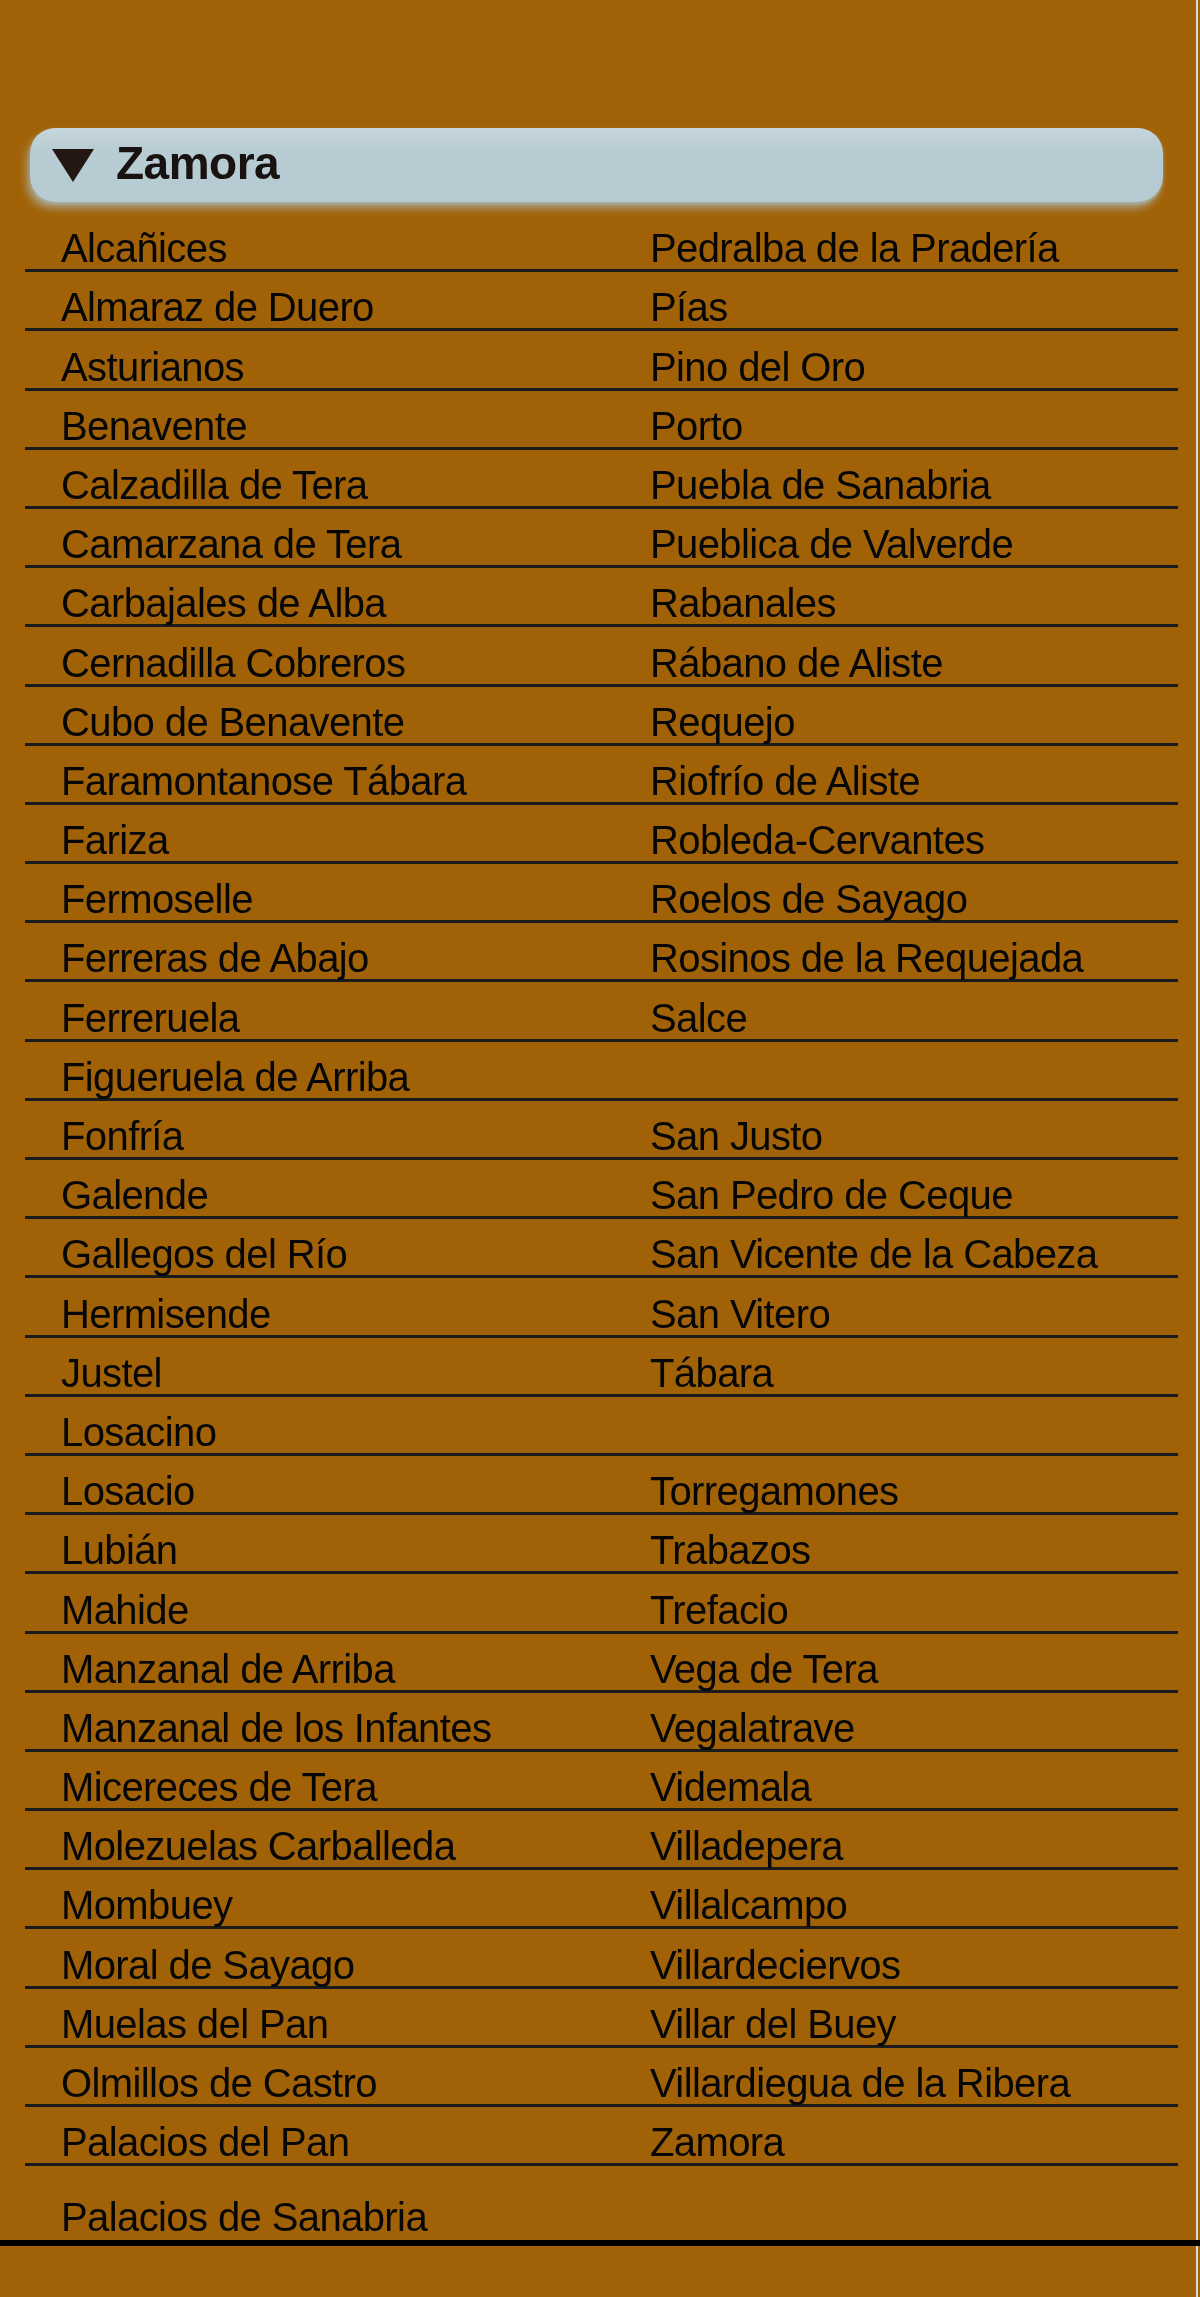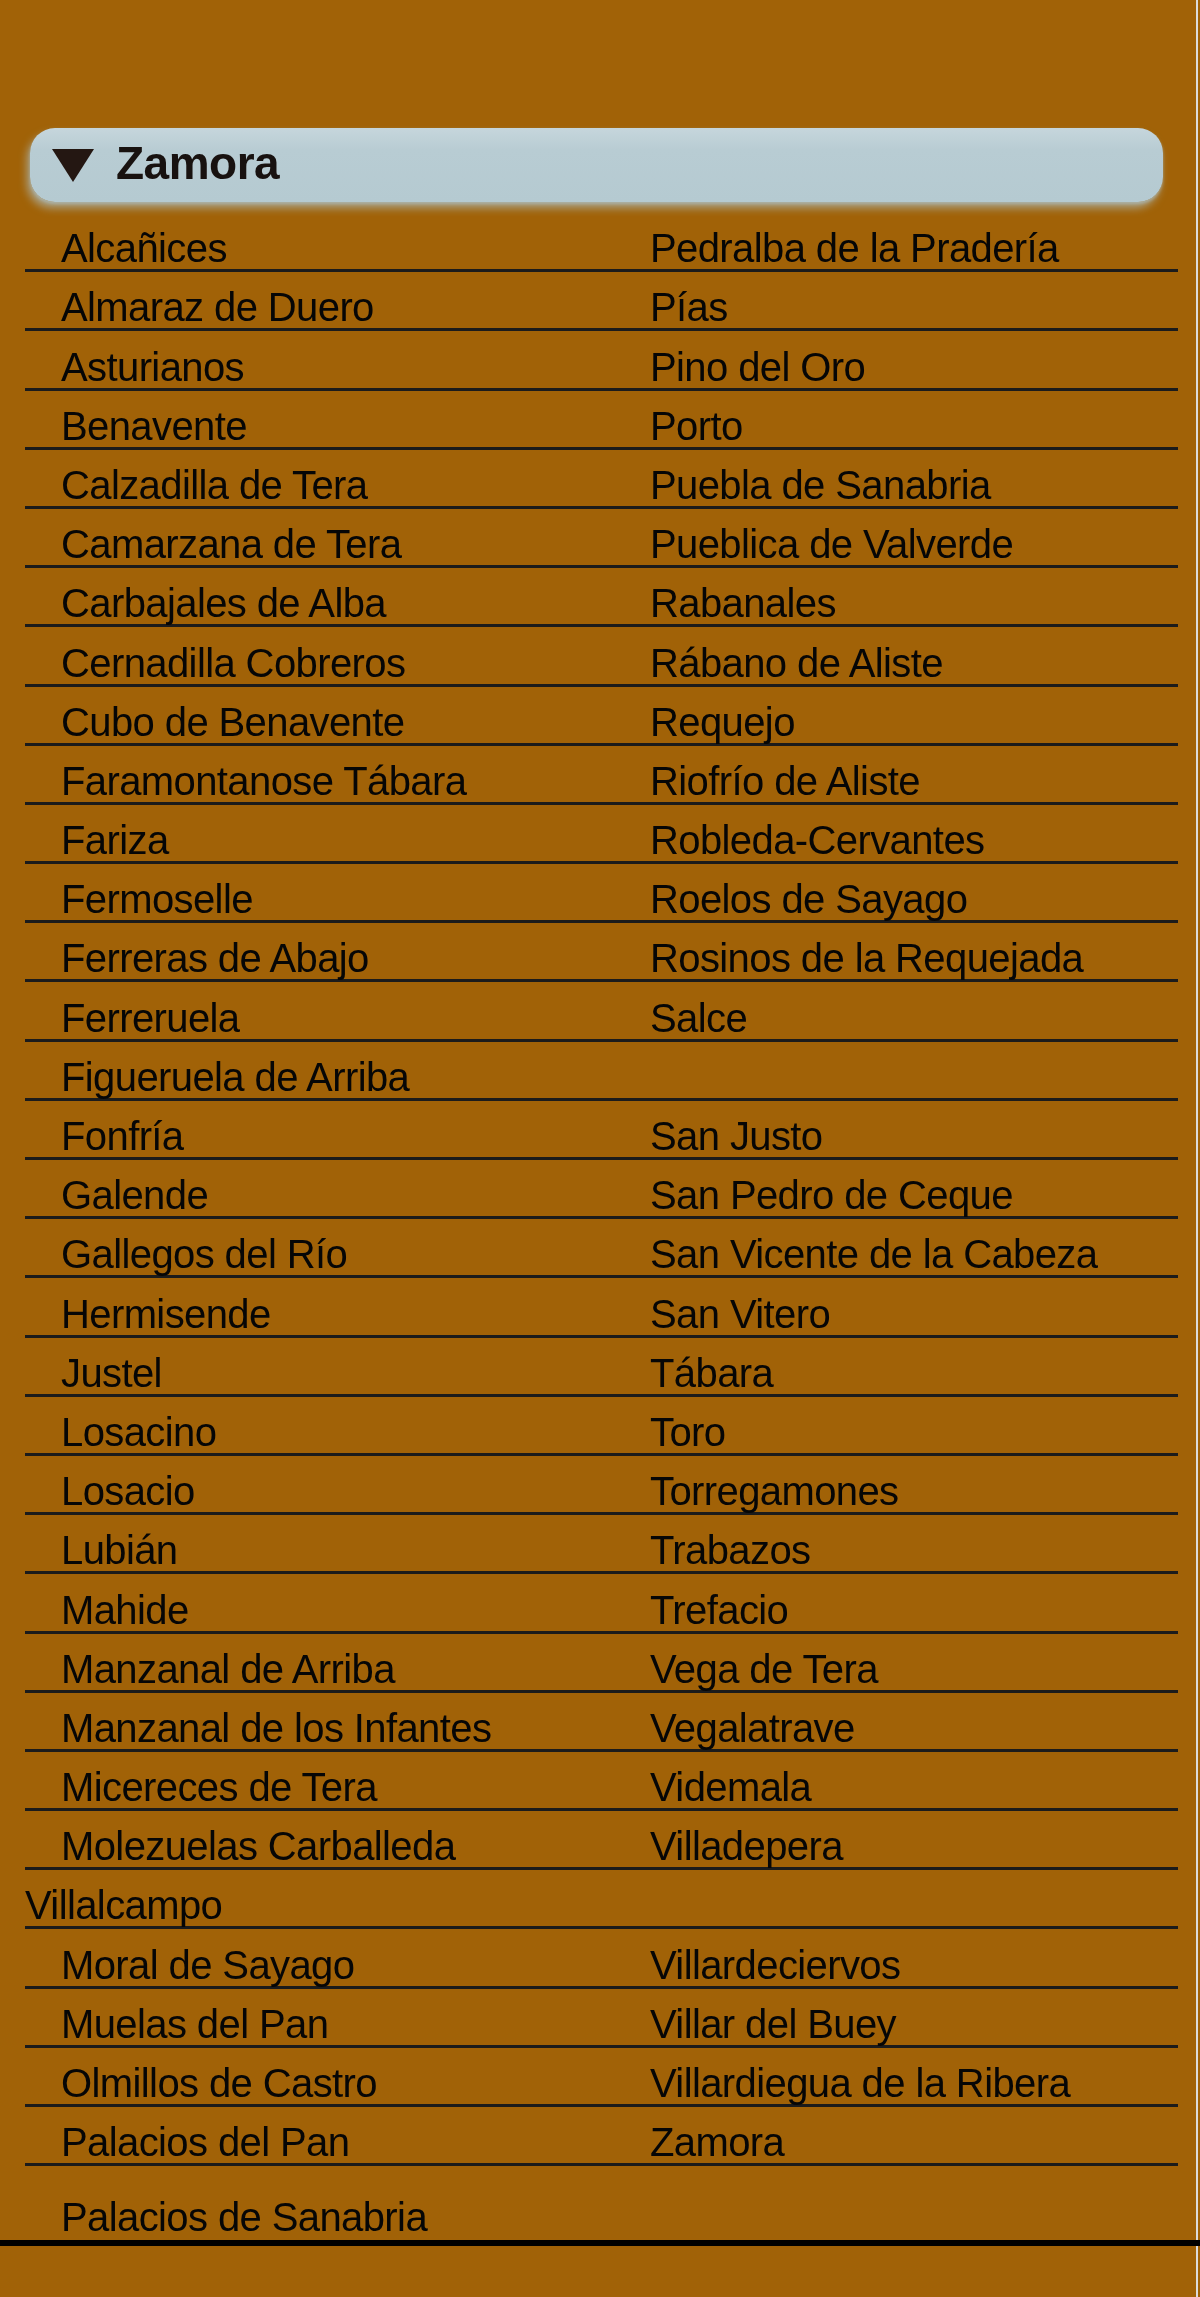--- a/index.html
+++ b/index.html
@@ -190,21 +190,20 @@
       <div class="row">
     <div class="cell left">Hermisende</div>
     <div class="cell right">San Vitero</div>
   </div>
       <div class="row">
     <div class="cell left">Justel</div>
     <div class="cell right">Tábara</div>
   </div>
       <div class="row">
     <div class="cell left">Losacino</div>
-    <div class="cell right">Toro</div>
   </div>
       <div class="row">
     <div class="cell left">Losacio</div>
     <div class="cell right">Torregamones</div>
   </div>
       <div class="row">
     <div class="cell left">Lubián</div>
     <div class="cell right">Trabazos</div>
   </div>
       <div class="row">
@@ -221,20 +220,21 @@
   </div>
       <div class="row">
     <div class="cell left">Micereces de Tera</div>
     <div class="cell right">Videmala</div>
   </div>
       <div class="row">
     <div class="cell left">Molezuelas Carballeda</div>
     <div class="cell right">Villadepera</div>
   </div>
       <div class="row">
+    <div class="cell left">Mombuey</div>
     <div class="cell right">Villalcampo</div>
   </div>
       <div class="row">
     <div class="cell left">Moral de Sayago</div>
     <div class="cell right">Villardeciervos</div>
   </div>
       <div class="row">
     <div class="cell left">Muelas del Pan</div>
     <div class="cell right">Villar del Buey</div>
   </div>

